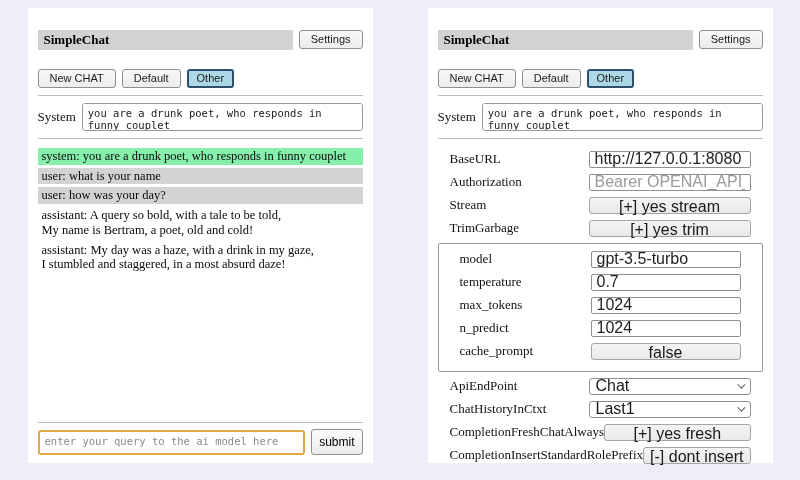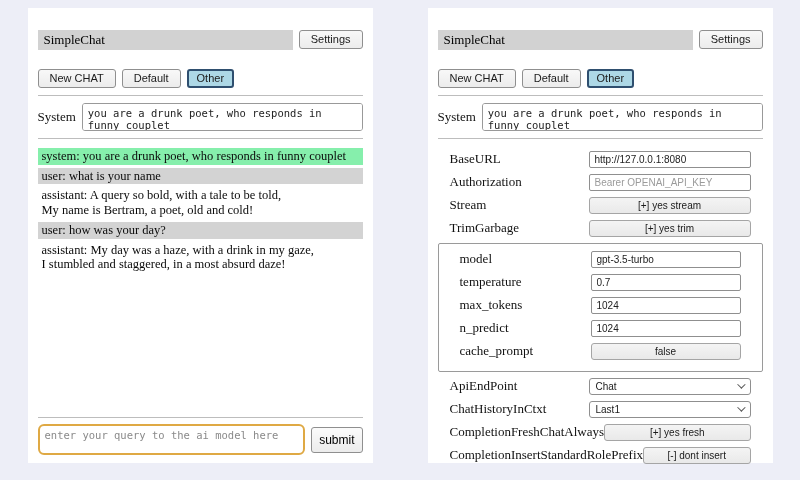--- a/index.html
+++ b/index.html
@@ -20,21 +20,21 @@
     width: 345px; height: 455px;
     background: #ffffff;
     padding: 6px 10px 8px 10px;
     display: flex;
     flex-direction: column;
   }
   .sameline { display: flex; align-items: center; gap: 6px; margin: 3px 0; }
   .title-bar {
     flex: 1;
     background: #d2d2d2;
-    font-weight: normal;
+    font-weight: bold;
     font-size: 13px;
     padding: 2px 6px;
     line-height: 1.2;
   }
   button.btn {
     font-family: "Liberation Sans", sans-serif;
     font-size: 11px;
     color: #1a1a1a;
     background: linear-gradient(#f8f8f8, #ececec);
     border: 1px solid #8f8f8f;
@@ -74,39 +74,39 @@
     line-height: 1.18;
     margin: 3px 0;
     padding: 1px 4px;
     white-space: pre-line;
     color: #0a0a0a;
   }
   .msg.role-system { background: #86efac; }
   .msg.role-user { background: #d3d3d3; }
   .msg.role-assistant { background: transparent; }
   .query-row { display: flex; align-items: center; gap: 6px; margin: 2px 0 0 0; }
-  textarea.query { height: 31px; border-radius: 6px; }
+  textarea.query { height: 25px; }
   textarea.query.highlight { border: 2px solid #dfa944; }
   button.submit {
     font-family: Liberation Sans, sans-serif;
     font-size: 12px;
     background: linear-gradient(#fbfbfb, #ececec);
     border: 1px solid #8f8f8f;
     border-radius: 3px;
     padding: 5px 7px;
   }
   
   .settings-area { flex: 1; margin-top: 2px; }
   .set-row { display: flex; align-items: center; margin: 6px 12px; }
   .set-row label { flex: 1; }
   .ctrl {
     width: 162px;
     height: 17px;
     font-family: "Liberation Sans", sans-serif;
-    font-size: 10px;
+    font-size: 16px;
   }
   input.ctrl {
     border: 1px solid #8f8f8f;
     border-radius: 2px;
     padding: 1px 5px;
     color: #222;
   }
   input.ctrl::placeholder { color: #9b9b9b; }
   button.ctrl.boolbtn {
     background: linear-gradient(#f4f4f4, #e9e9e9);
@@ -158,23 +158,23 @@
     </div>
     <hr class="divider">
     <div class="sameline">
       <label class="sys-label">System</label>
       <textarea class="ta" style="">you are a drunk poet, who responds in funny couplet</textarea>
     </div>
     <hr class="divider">
     <div class="chat-area">
       <p class="msg role-system">system: you are a drunk poet, who responds in funny couplet</p>
       <p class="msg role-user">user: what is your name</p>
+      <p class="msg role-user">user: how was your day?</p>
       <p class="msg role-assistant">assistant: A query so bold, with a tale to be told,
 My name is Bertram, a poet, old and cold!</p>
-      <p class="msg role-user">user: how was your day?</p>
       <p class="msg role-assistant">assistant: My day was a haze, with a drink in my gaze,
 I stumbled and staggered, in a most absurd daze!</p>
     </div>
     <hr class="divider">
     <div class="query-row">
       <textarea class="ta query highlight" placeholder="enter your query to the ai model here" style=""></textarea>
       <button class="submit">submit</button>
     </div>
   </div>
 

